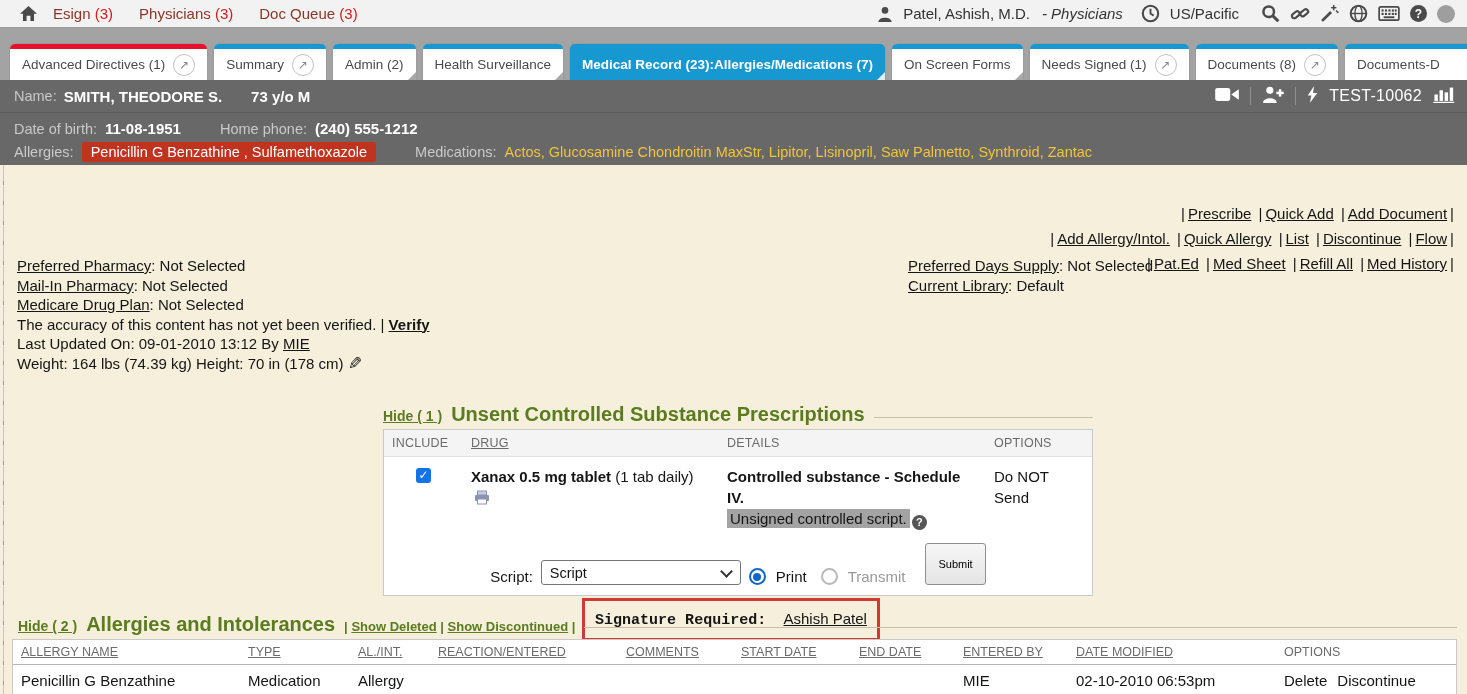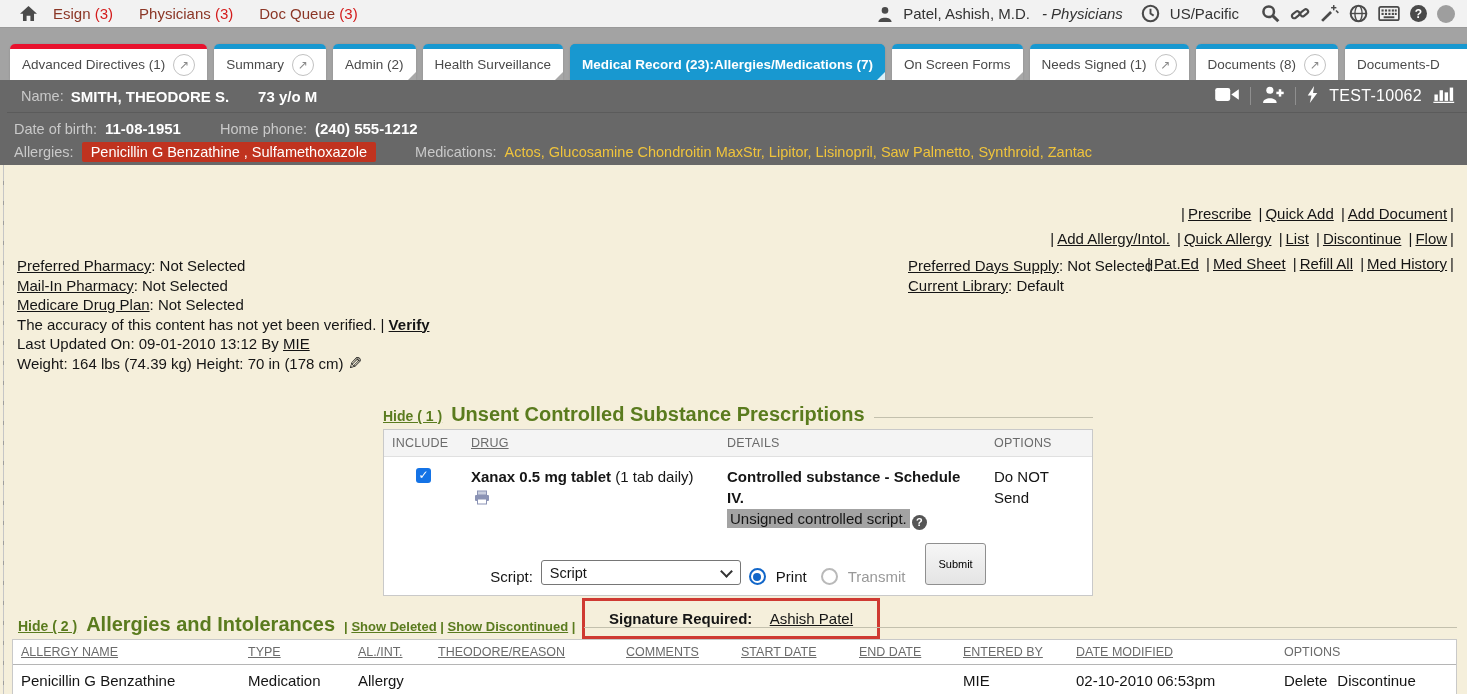--- a/index.html
+++ b/index.html
@@ -30,21 +30,21 @@
   .tab.active{background:#1898d0;color:#fff;font-weight:bold;}
   .tab.active::before{background:#1898d0;}
   .tab-arrow{width:20px;height:20px;border:1px solid #c2c2c2;border-radius:50%;color:#8a8a8a;
     display:inline-flex;align-items:center;justify-content:center;font-size:12px;background:#fff;}
   .tab-arrow::before{content:"\2197";}
   .fold::after{content:"";position:absolute;right:0;bottom:0;border-left:8px solid transparent;border-bottom:8px solid #a8a8a8;}
   .tab.active.fold::after{border-bottom-color:rgba(255,255,255,.85);}
   
   .phead{position:absolute;top:80px;left:0;right:0;height:85px;background:#686868;box-sizing:border-box;color:#fff;}
   .phead .row1{height:32px;border-bottom:1px solid #5b5b5b;display:flex;align-items:center;
-    padding:0 12px 0 14px;justify-content:space-between;margin-left:7px;}
+    padding:0 12px 0 14px;justify-content:space-between;}
   .plabel{color:#c9c9c9;font-size:14.5px;font-weight:normal;}
   .pval{color:#fff;font-weight:bold;font-size:15px;}
   .row1-left{display:flex;align-items:center;gap:7px;font-size:15px;}
   .agegap{margin-left:22px;}
   .row1-right{display:flex;align-items:center;gap:11px;}
   .vdiv{width:1px;height:18px;background:#8f8f8f;}
   .chart-id{font-size:16px;letter-spacing:.3px;}
   .row2{padding:7px 14px 0;font-size:14.5px;display:flex;gap:8px;align-items:baseline;}
   .row3{padding:5px 14px 0;font-size:14.5px;display:flex;gap:8px;align-items:center;}
   .gapL{margin-left:31px;}
@@ -89,21 +89,21 @@
     transform:rotate(45deg);position:absolute;right:9px;top:6px;}
   .radio{width:13px;height:13px;border-radius:50%;border:2px solid #b9b9b9;background:#fff;display:inline-block;cursor:pointer;}
   .radio.checked{border-color:#1166c9;position:relative;}
   .radio.checked::after{content:"";position:absolute;left:2.5px;top:2.5px;width:8px;height:8px;border-radius:50%;background:#1166c9;}
   .radio-lbl{margin:0 6px 0 2px;}
   .radio-lbl.dim{color:#999;}
   .submit-btn{height:42px;padding:0 12px;font-size:11px;background:linear-gradient(#f6f6f6,#e4e4e4);
     border:1px solid #8f8f8f;border-radius:3px;cursor:pointer;font-family:inherit;margin-left:6px;}
   .signature-box{margin:2px 0 0 199px;width:284px;border:3px solid #cf3a32;padding:9px 4px;
     text-align:center;font-size:15px;}
-  .signature-box b{margin-right:14px;}
+  .signature-box b{margin-right:14px;font-family:Liberation Mono, monospace;}
   .printer-icon{display:inline-flex;vertical-align:-2px;margin-left:3px;cursor:pointer;}
   .qmark{width:15px;height:15px;border-radius:50%;background:#555;color:#fff;display:inline-flex;
     align-items:center;justify-content:center;font-size:11px;font-weight:bold;margin-left:2px;vertical-align:-2px;cursor:pointer;}
   .qmark::before{content:"?";}
   
   .allergies{position:absolute;left:12px;top:448px;right:10px;}
   .allergies .sec-head{padding-left:6px;}
   .a-box{background:#fff;border:1px solid #c9c9c9;margin-top:3px;}
   .a-grid{display:grid;grid-template-columns:227px 110px 80px 188px 115px 118px 104px 113px 208px 1fr;}
   .a-head > div{padding:5px 8px;font-size:12.5px;color:#6b6b6b;white-space:nowrap;}
@@ -383,21 +383,21 @@
           <a>Show Discontinued</a>
           <span>|</span>
         </span>
         <span class="legend-line"></span>
       </div>
       <div class="a-box">
         <div class="a-grid a-head">
           <div class="sortable">ALLERGY NAME</div>
           <div class="sortable">TYPE</div>
           <div class="sortable">AL./INT.</div>
-          <div class="sortable">THEODORE/REASON</div>
+          <div class="sortable">REACTION/ENTERED</div>
           <div class="sortable">COMMENTS</div>
           <div class="sortable">START DATE</div>
           <div class="sortable">END DATE</div>
           <div class="sortable">ENTERED BY</div>
           <div class="sortable">DATE MODIFIED</div>
           <div>OPTIONS</div>
         </div>
         <div class="a-grid a-row">
           <div>Penicillin G Benzathine</div>
           <div>Medication</div>

